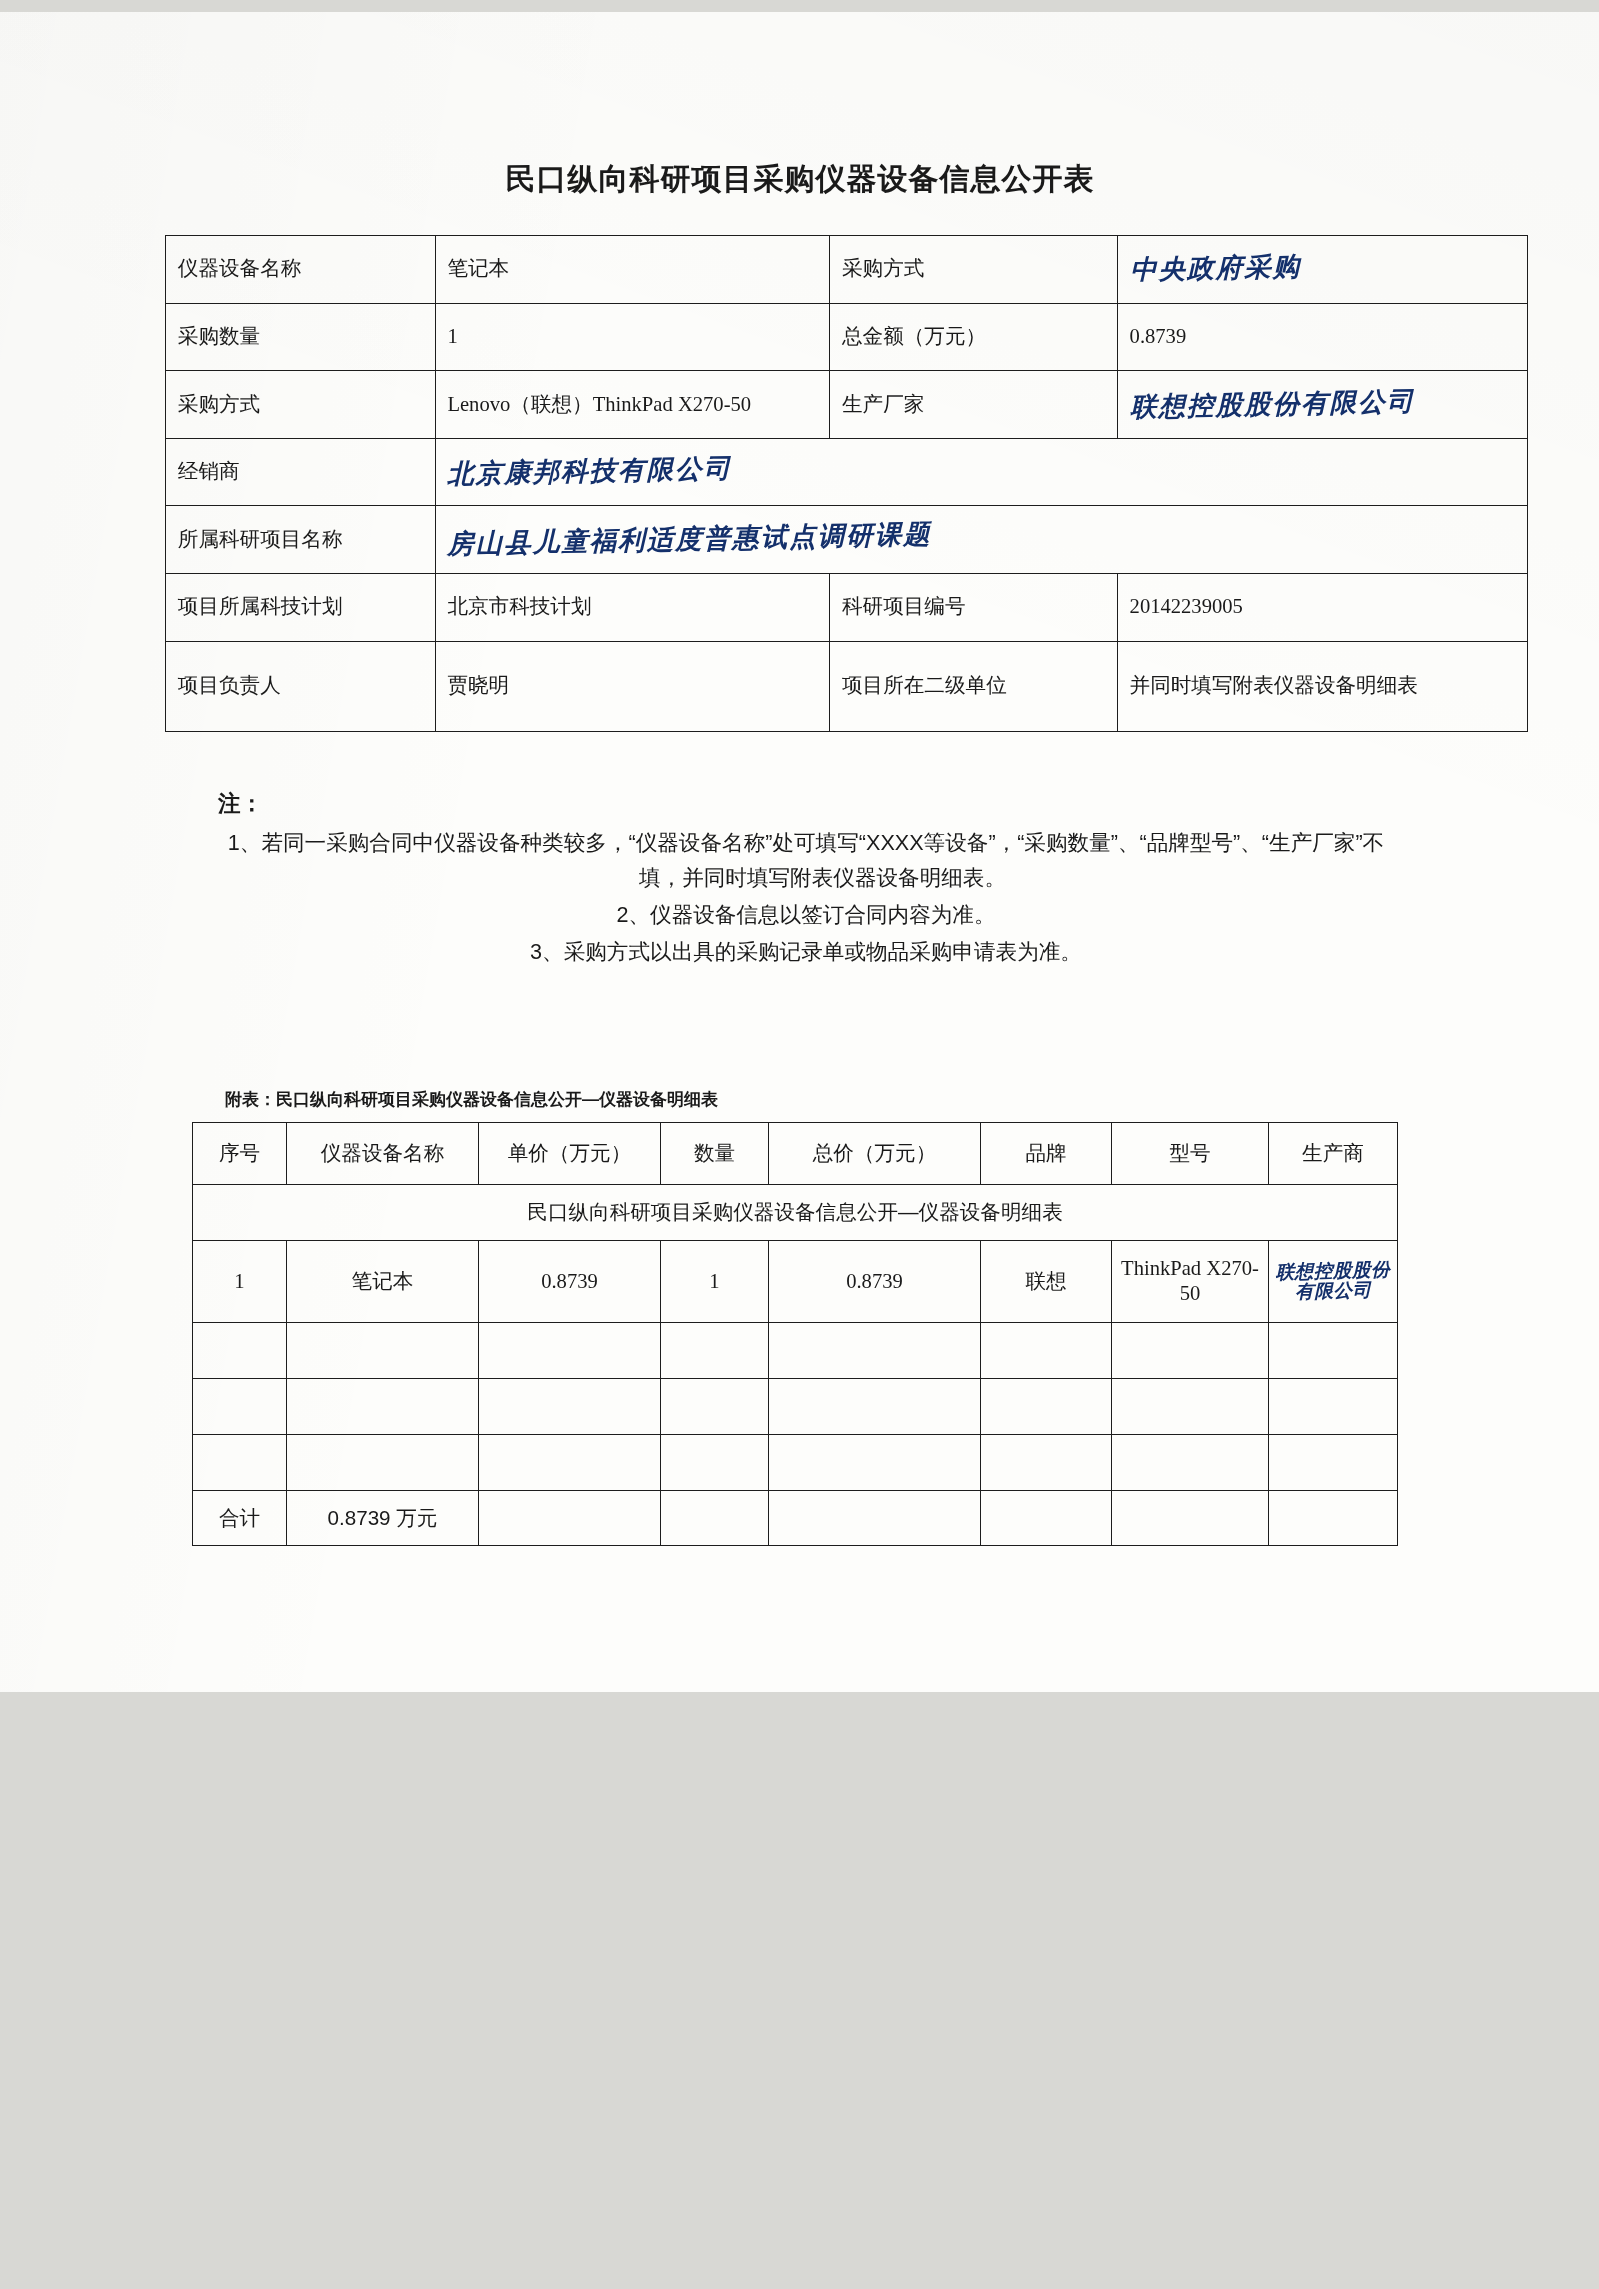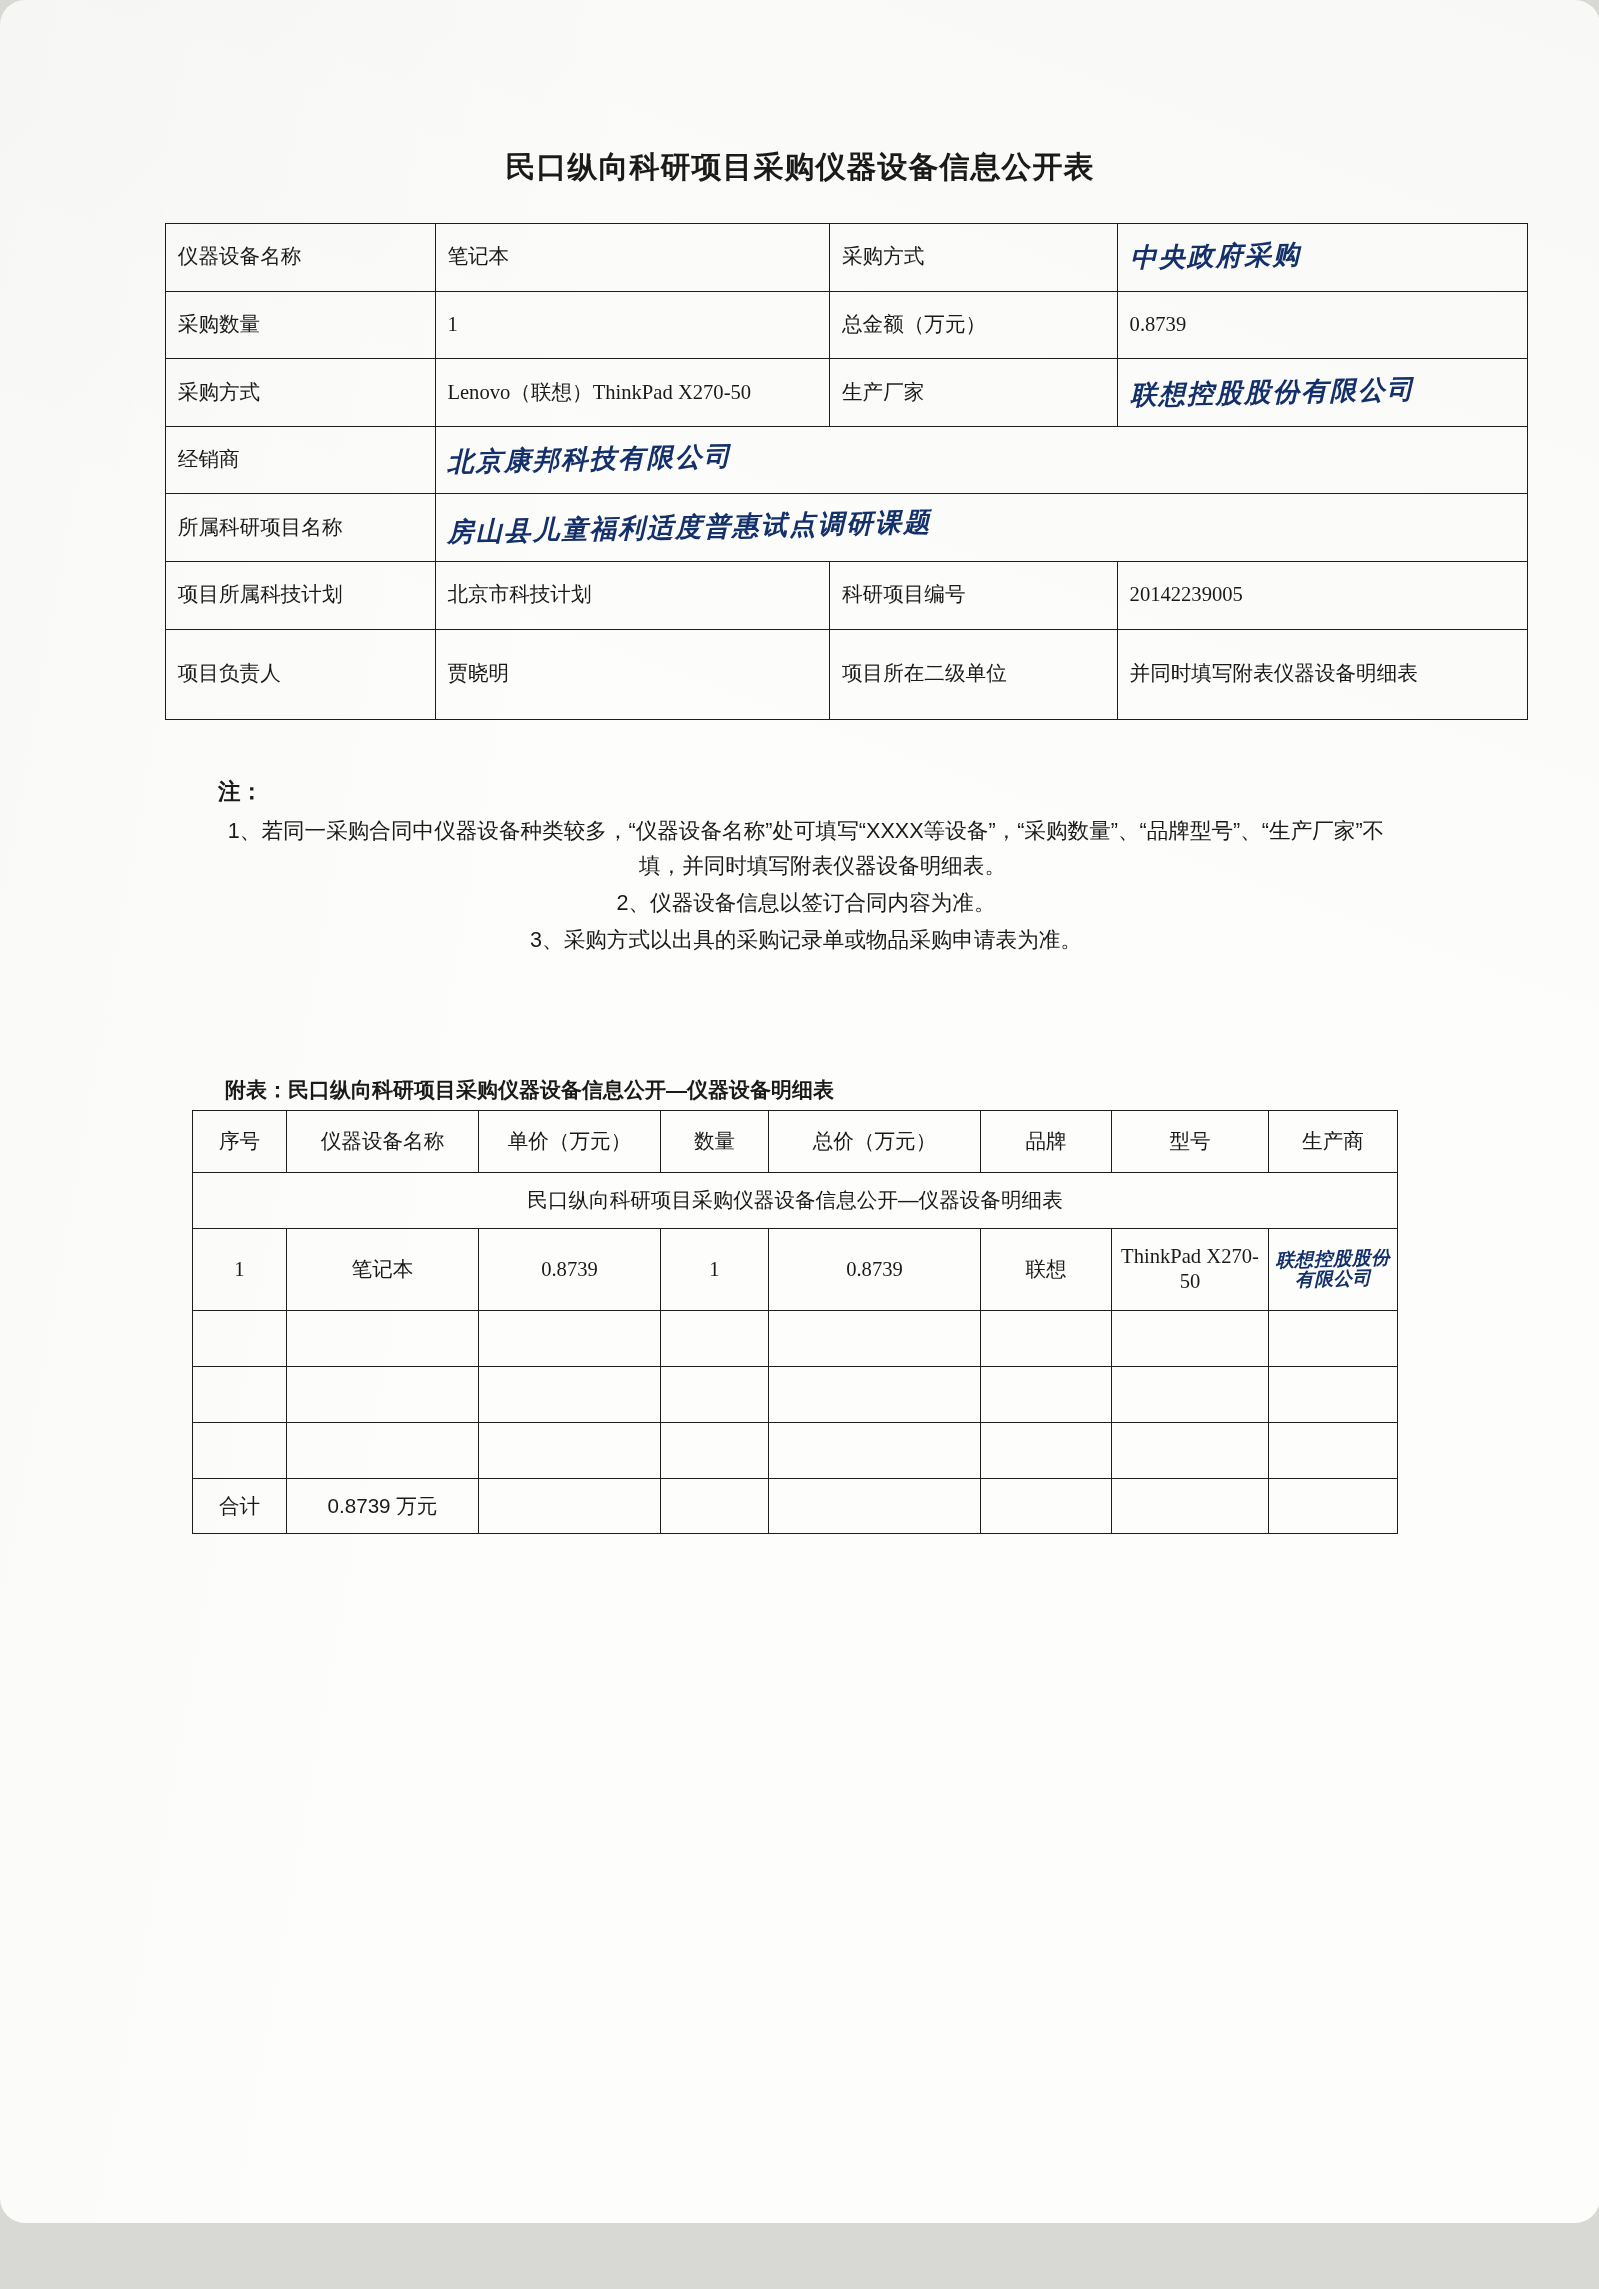--- a/index.html
+++ b/index.html
@@ -3,27 +3,26 @@
 <meta charset="utf-8">
 <style>
   html, body {
     margin: 0;
     padding: 0;
     background: #d8d8d4;
   }
   .page {
     position: relative;
     width: 1600px;
-    height: 2223px;
+    height: 1680px;
     background: #fdfdfb;
-    margin: 0 auto;
+    margin: 12px auto;
     overflow: hidden;
     font-family: "Liberation Serif", "DejaVu Serif", serif;
     color: #1a1a1a;
-    border-radius: 25px;
   }
   
   .paper-tint {
     position: absolute;
     inset: 0;
     background:
       linear-gradient(100deg, rgba(0,0,0,0.018) 0%, rgba(0,0,0,0) 35%),
       linear-gradient(200deg, rgba(0,0,0,0.02) 0%, rgba(0,0,0,0) 40%);
     pointer-events: none;
   }
@@ -104,21 +103,21 @@
     text-indent: 0;
     text-align: center;
   }
   .notes .indent2 { padding-left: 33px; text-indent: -33px; }
 
   
   .appendix-caption {
     position: absolute;
     top: 1076px;
     left: 225px;
-    font-size: 21px;
+    font-size: 17px;
     font-weight: bold;
     font-family: "Liberation Sans", "DejaVu Sans", sans-serif;
   }
   .sub-table {
     position: absolute;
     top: 1110px;
     left: 192px;
     width: 1206px;
     border-collapse: collapse;
     table-layout: fixed;

